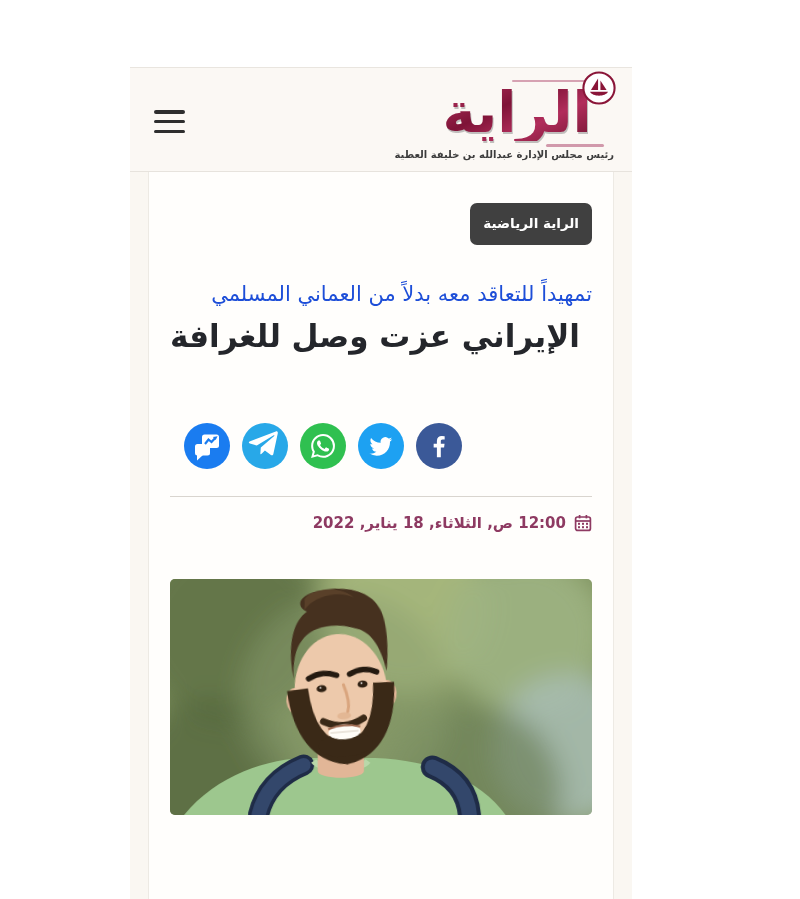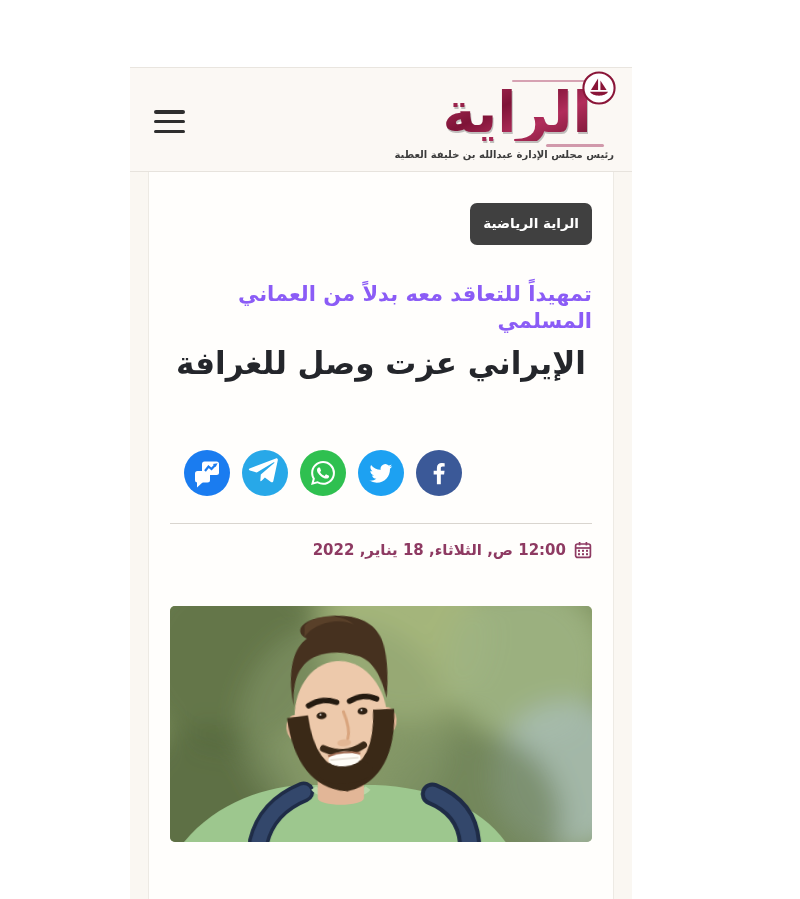--- a/index.html
+++ b/index.html
@@ -26,24 +26,24 @@
                   margin: 3px 10px 2px auto; border-radius: 2px; }
   .logo-chairman { direction: rtl; font-size: 10px; font-weight: bold; color: #3c3c3c;
                    white-space: nowrap; }
   
   .card { margin: 0 18px; height: 727px; background: #fffefc;
           border-left: 1px solid #edeae4; border-right: 1px solid #edeae4;
           padding: 31px 21px 0; direction: rtl; }
   .badge { display: inline-block; background: #404040; color: #ffffff; font-size: 13.5px;
            font-weight: bold; line-height: 1; padding: 14px 13px; border-radius: 7px;
            cursor: pointer; }
-  .kicker { margin-top: 36px; font-size: 21px; font-weight: bold; color: #8b5cf6;
+  .kicker { margin-top: 36px; font-size: 21px; font-weight: normal; color: #1d4ed8;
             text-align: right; line-height: 1.3; }
   .title  { margin-top: 9px; font-size: 31px; font-weight: bold; color: #24262b;
-            text-align: center; line-height: 1.25; }
+            text-align: left; line-height: 1.25; }
   .share-row { direction: ltr; display: flex; gap: 12px; margin-top: 67px; margin-left: 14px; }
   .share-btn { width: 46px; height: 46px; border: none; background: transparent; padding: 0;
                cursor: pointer; display: block; }
   .share-btn svg { display: block; width: 46px; height: 46px; }
   .divider { border: none; border-top: 1px solid #d9d5cf; margin-top: 27px; }
   .meta-row { margin-top: 17px; display: flex; direction: rtl; align-items: flex-start; gap: 8px; }
   .meta-date { color: #8e3a62; font-size: 15px; font-weight: bold; letter-spacing: .2px; }
   .photo { margin-top: 47px; width: 100%; height: 236px; border-radius: 5px; overflow: hidden;
            display: block; }
   .photo svg { display: block; width: 100%; height: 100%; }

